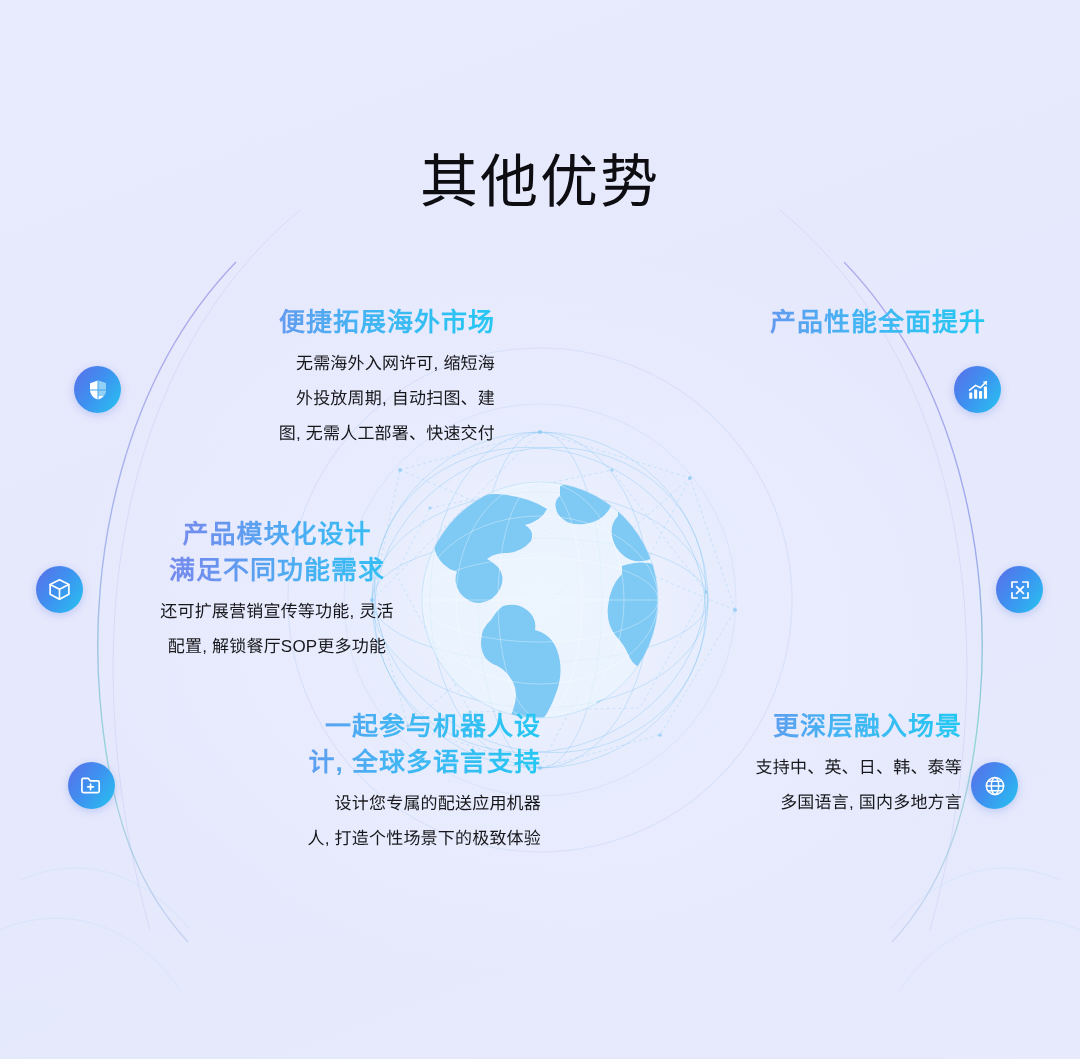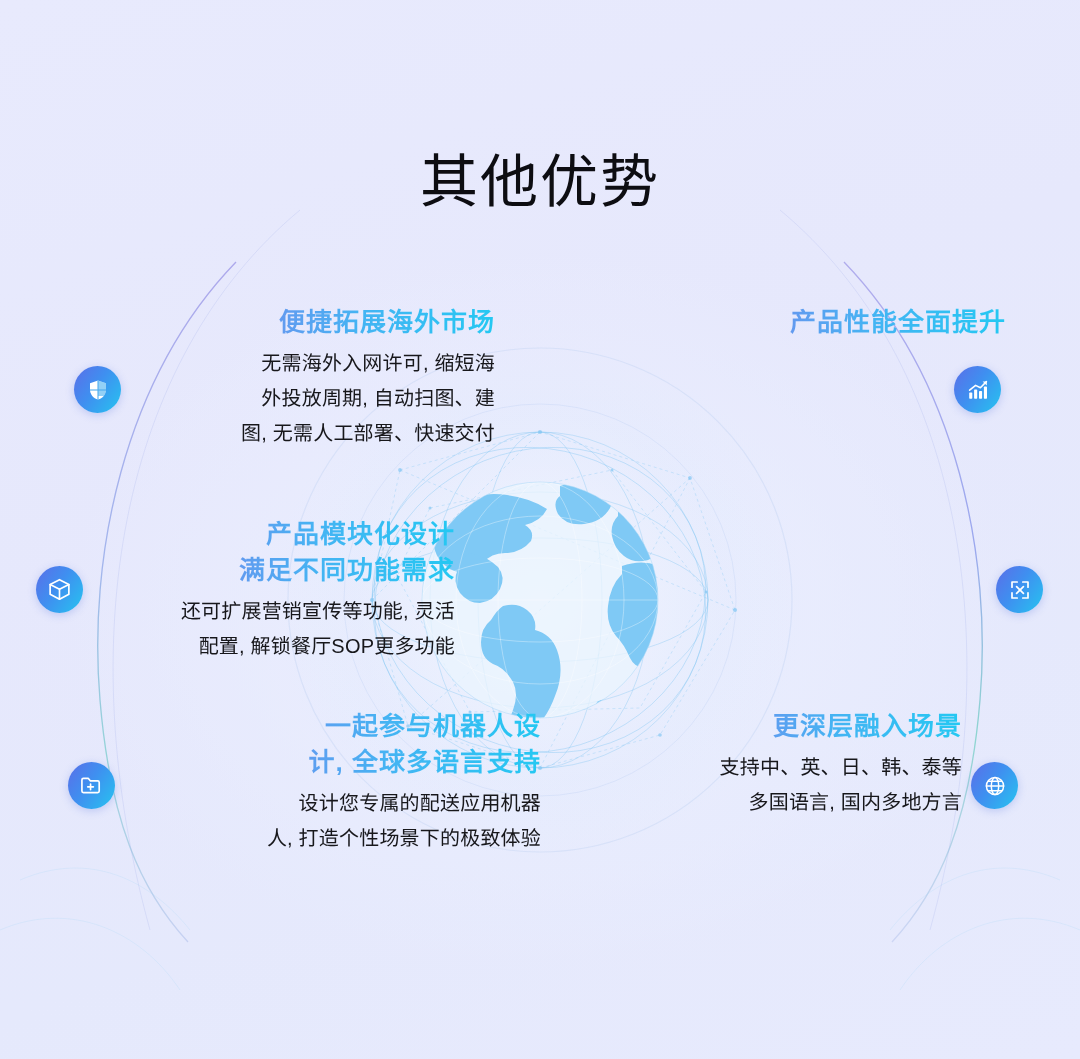--- a/index.html
+++ b/index.html
@@ -60,35 +60,35 @@
     letter-spacing: 1px;
     margin: 0 0 6px 0;
     background: linear-gradient(90deg, #8084ea 0%, #6f8fee 28%, #44b4f3 62%, #24c8f2 100%);
     -webkit-background-clip: text;
     background-clip: text;
     color: transparent;
     -webkit-text-fill-color: transparent;
     white-space: pre-line;
   }
   .card .body {
-    font-size: 20px;
+    font-size: 17px;
     line-height: 35px;
     color: #17171b;
     letter-spacing: 0.2px;
     white-space: pre-line;
     font-weight: 400;
   }
 
-  .align-left  .headline, .align-left  .body  { text-align: right; }
+  .align-left  .headline, .align-left  .body  { text-align: center; }
   .align-right .headline, .align-right .body  { text-align: right; }
   .align-center .headline, .align-center .body { text-align: right; }
 
   
   #card-overseas      { left: 143px; top: 304px;  width: 352px; }
-  #card-performance   { left: 658px; top: 304px;  width: 348px; }
+  #card-performance   { left: 638px; top: 304px;  width: 348px; }
   #card-modular       { left: 99px;  top: 516px;  width: 356px; }
   #card-multifunction { left: 672px; top: 516px;  width: 306px; }
   #card-codesign      { left: 143px; top: 708px;  width: 398px; }
   #card-language      { left: 632px; top: 708px;  width: 330px; }
 
   
   .icon-badge {
     position: absolute;
     width: 47px;
     height: 47px;

